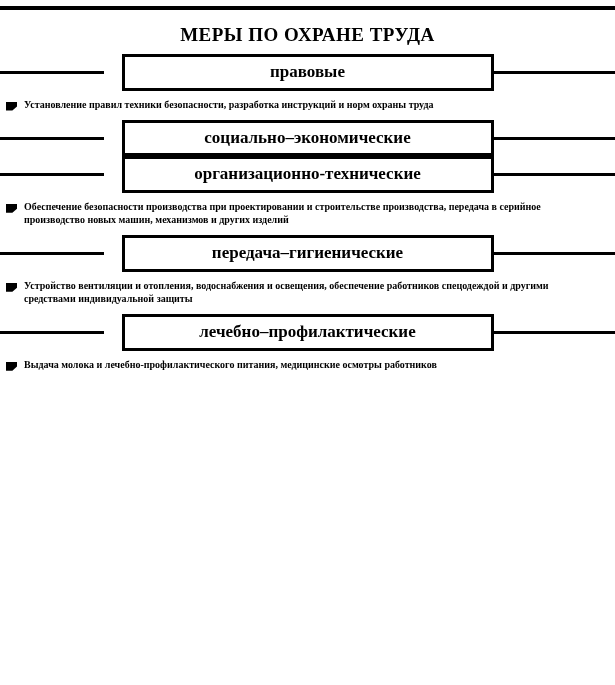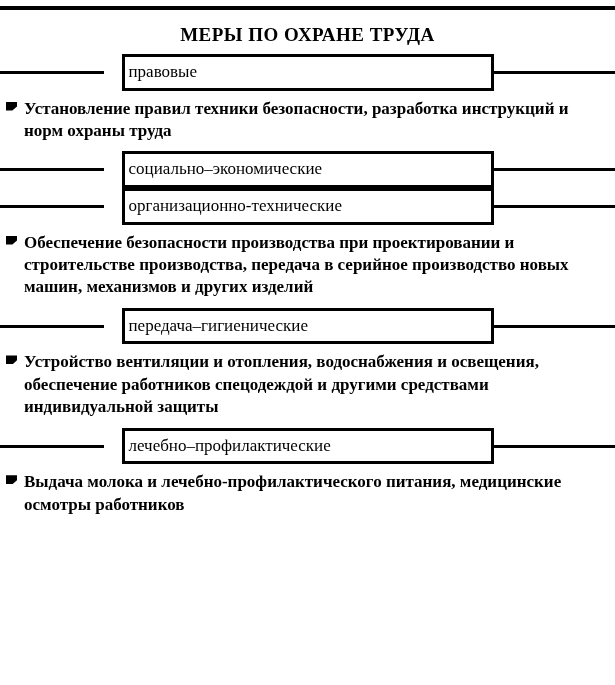--- a/index.html
+++ b/index.html
@@ -58,32 +58,33 @@
   .rule-left { left: 0; width: 104px; }
   .rule-right { right: 0; width: 136px; }
 
   .header-box {
     position: relative;
     margin: 0 auto;
     width: 372px;
     box-sizing: border-box;
     border: 3px solid #000000;
     background: #ffffff;
+    text-align: center;
     font-size: 17px;
-    font-weight: normal;
+    font-weight: bold;
     padding: 5px 4px 6px 4px;
     line-height: 1.15;
     z-index: 2;
   }
   .desc {
     position: relative;
     margin: 7px 0 9px 0;
     padding-left: 24px;
     padding-right: 22px;
-    font-size: 17px;
+    font-size: 10px;
     line-height: 1.32;
     font-weight: bold;
     font-family: "Liberation Serif", serif;
     text-align: left;
   }
   .bullet {
     position: absolute;
     left: 6px;
     top: 4px;
     width: 12px;

